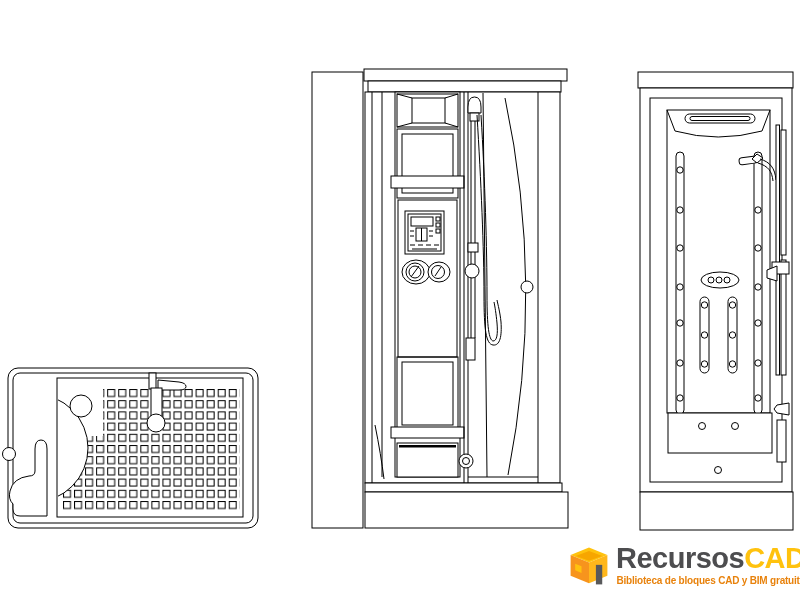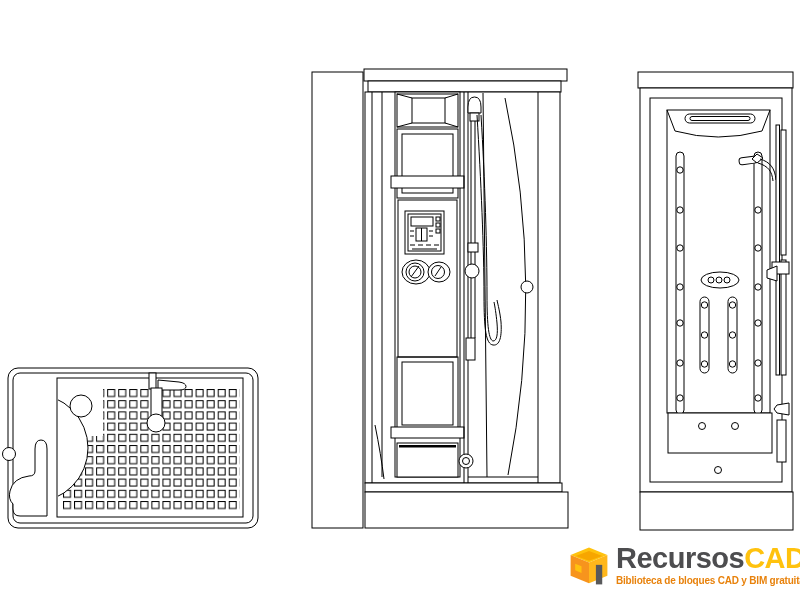--- a/index.html
+++ b/index.html
@@ -1,17 +1,17 @@
 <!DOCTYPE html>
 <html><head>
 <meta charset="utf-8">
 <style>
   html,body{margin:0;padding:0;background:#fff;}
   #stage{position:relative;width:800px;height:600px;background:#fff;overflow:hidden;
-         font-family:"Liberation Sans",sans-serif;}
+         font-family:"Liberation Sans",sans-serif;text-align:center;}
   #cad-svg{position:absolute;left:0;top:0;}
   .ln{stroke:#000;stroke-width:1;fill:none;}
   .wh{stroke:#000;stroke-width:1;fill:#fff;}
   .logo{position:absolute;left:566px;top:536px;display:flex;align-items:flex-start;}
   .logo-icon{width:46px;height:60px;flex:0 0 auto;}
   .logo-text{margin-left:4px;margin-top:8px;line-height:1;}
   .brand{font-size:29px;font-weight:bold;letter-spacing:-0.5px;color:#4D4D4F;white-space:nowrap;}
   .brand .accent{color:#FFC20E;}
   .tagline{font-size:10px;font-weight:bold;letter-spacing:-0.2px;color:#E8820C;margin-top:3px;white-space:nowrap;}
 </style>

